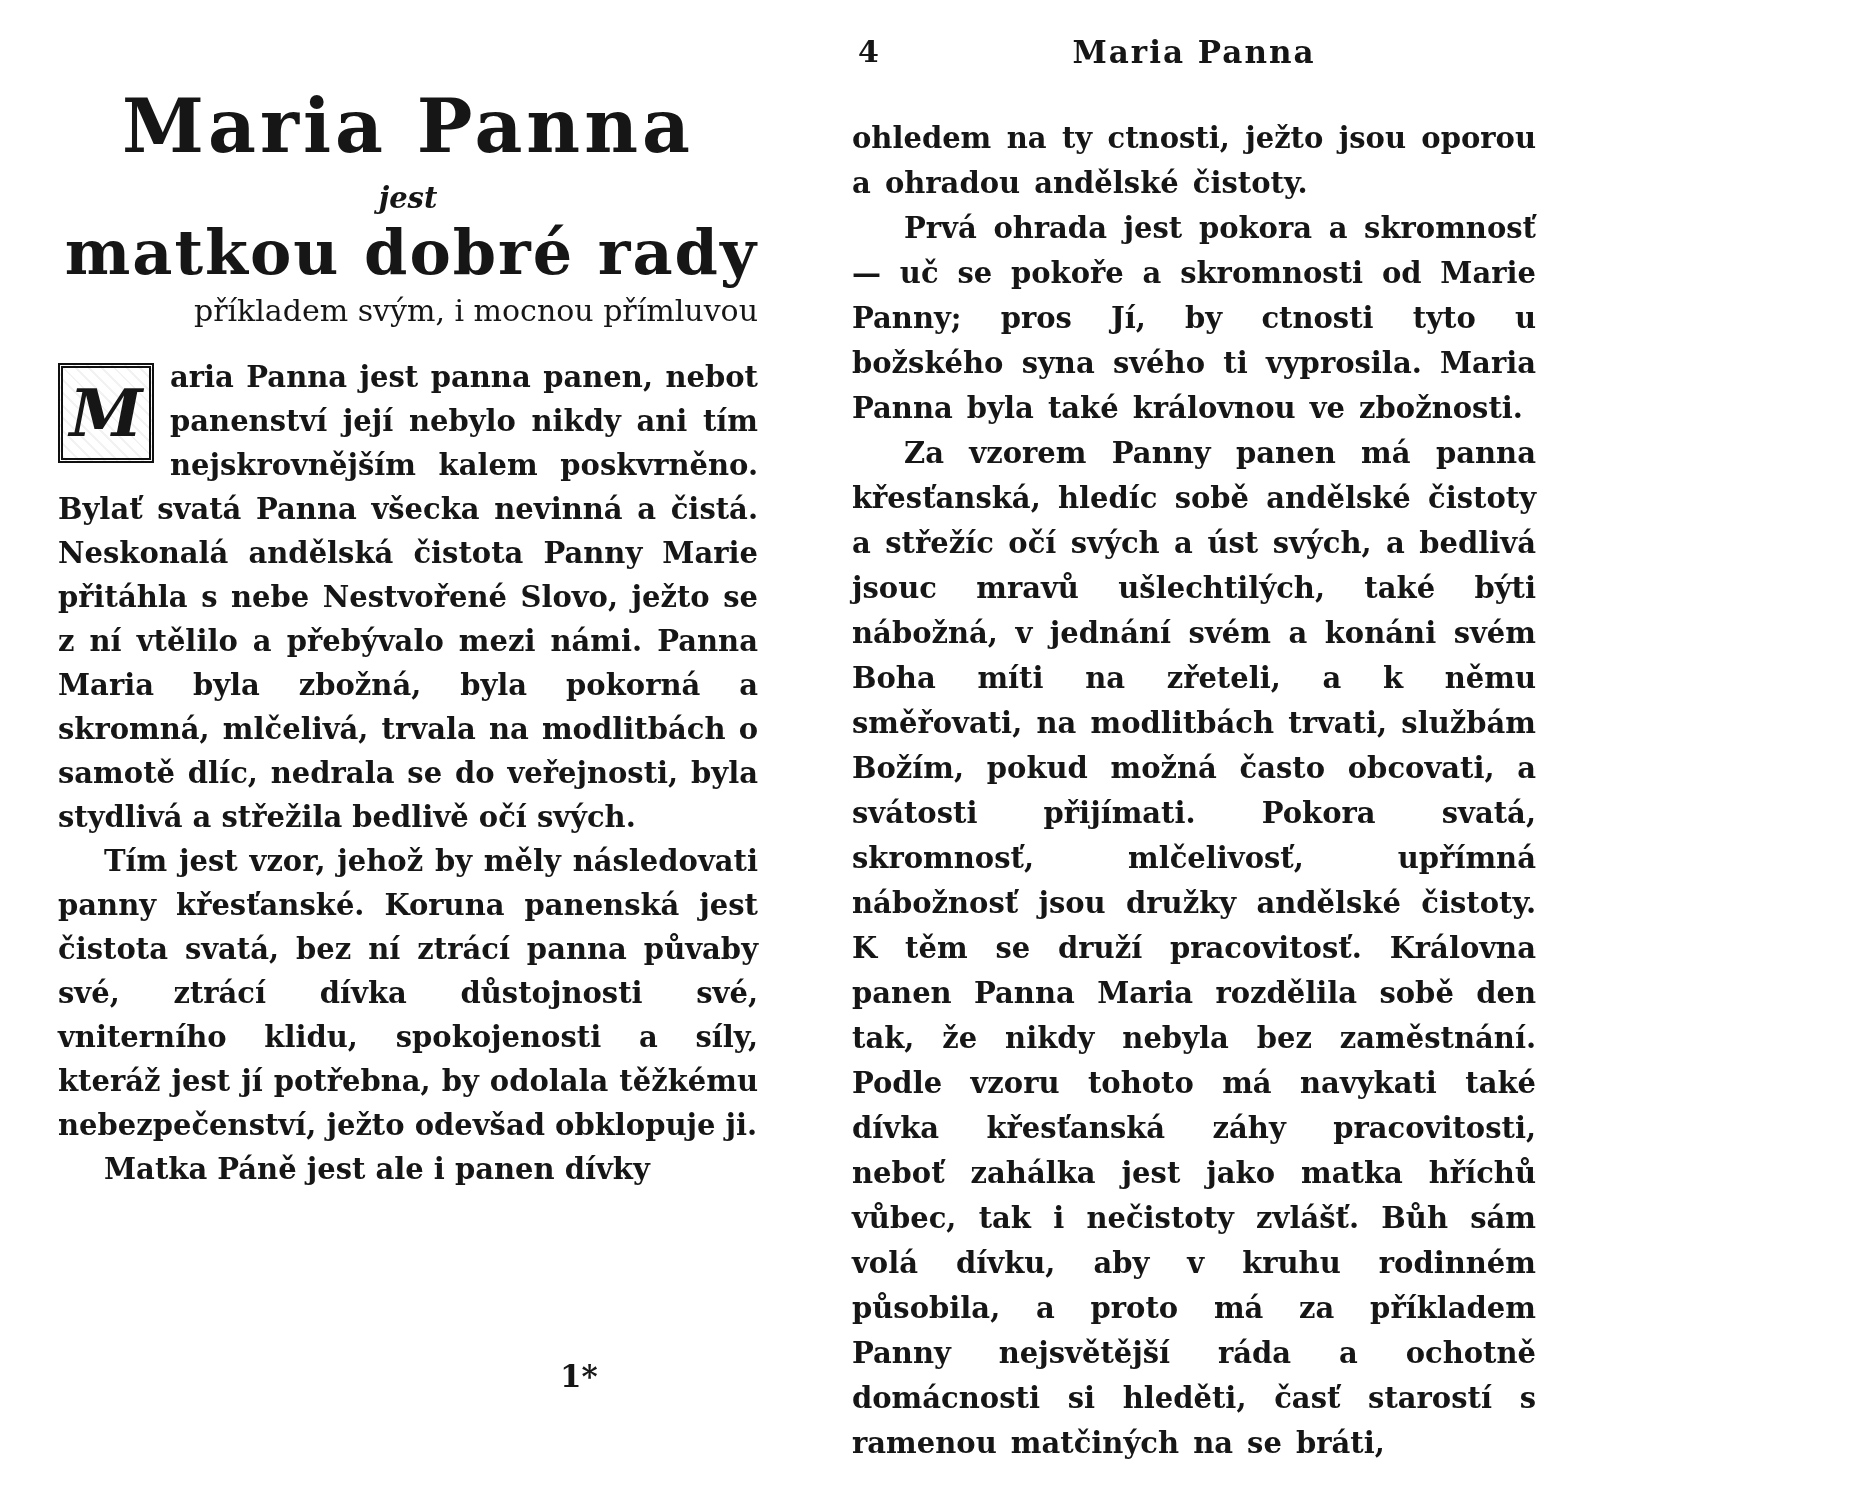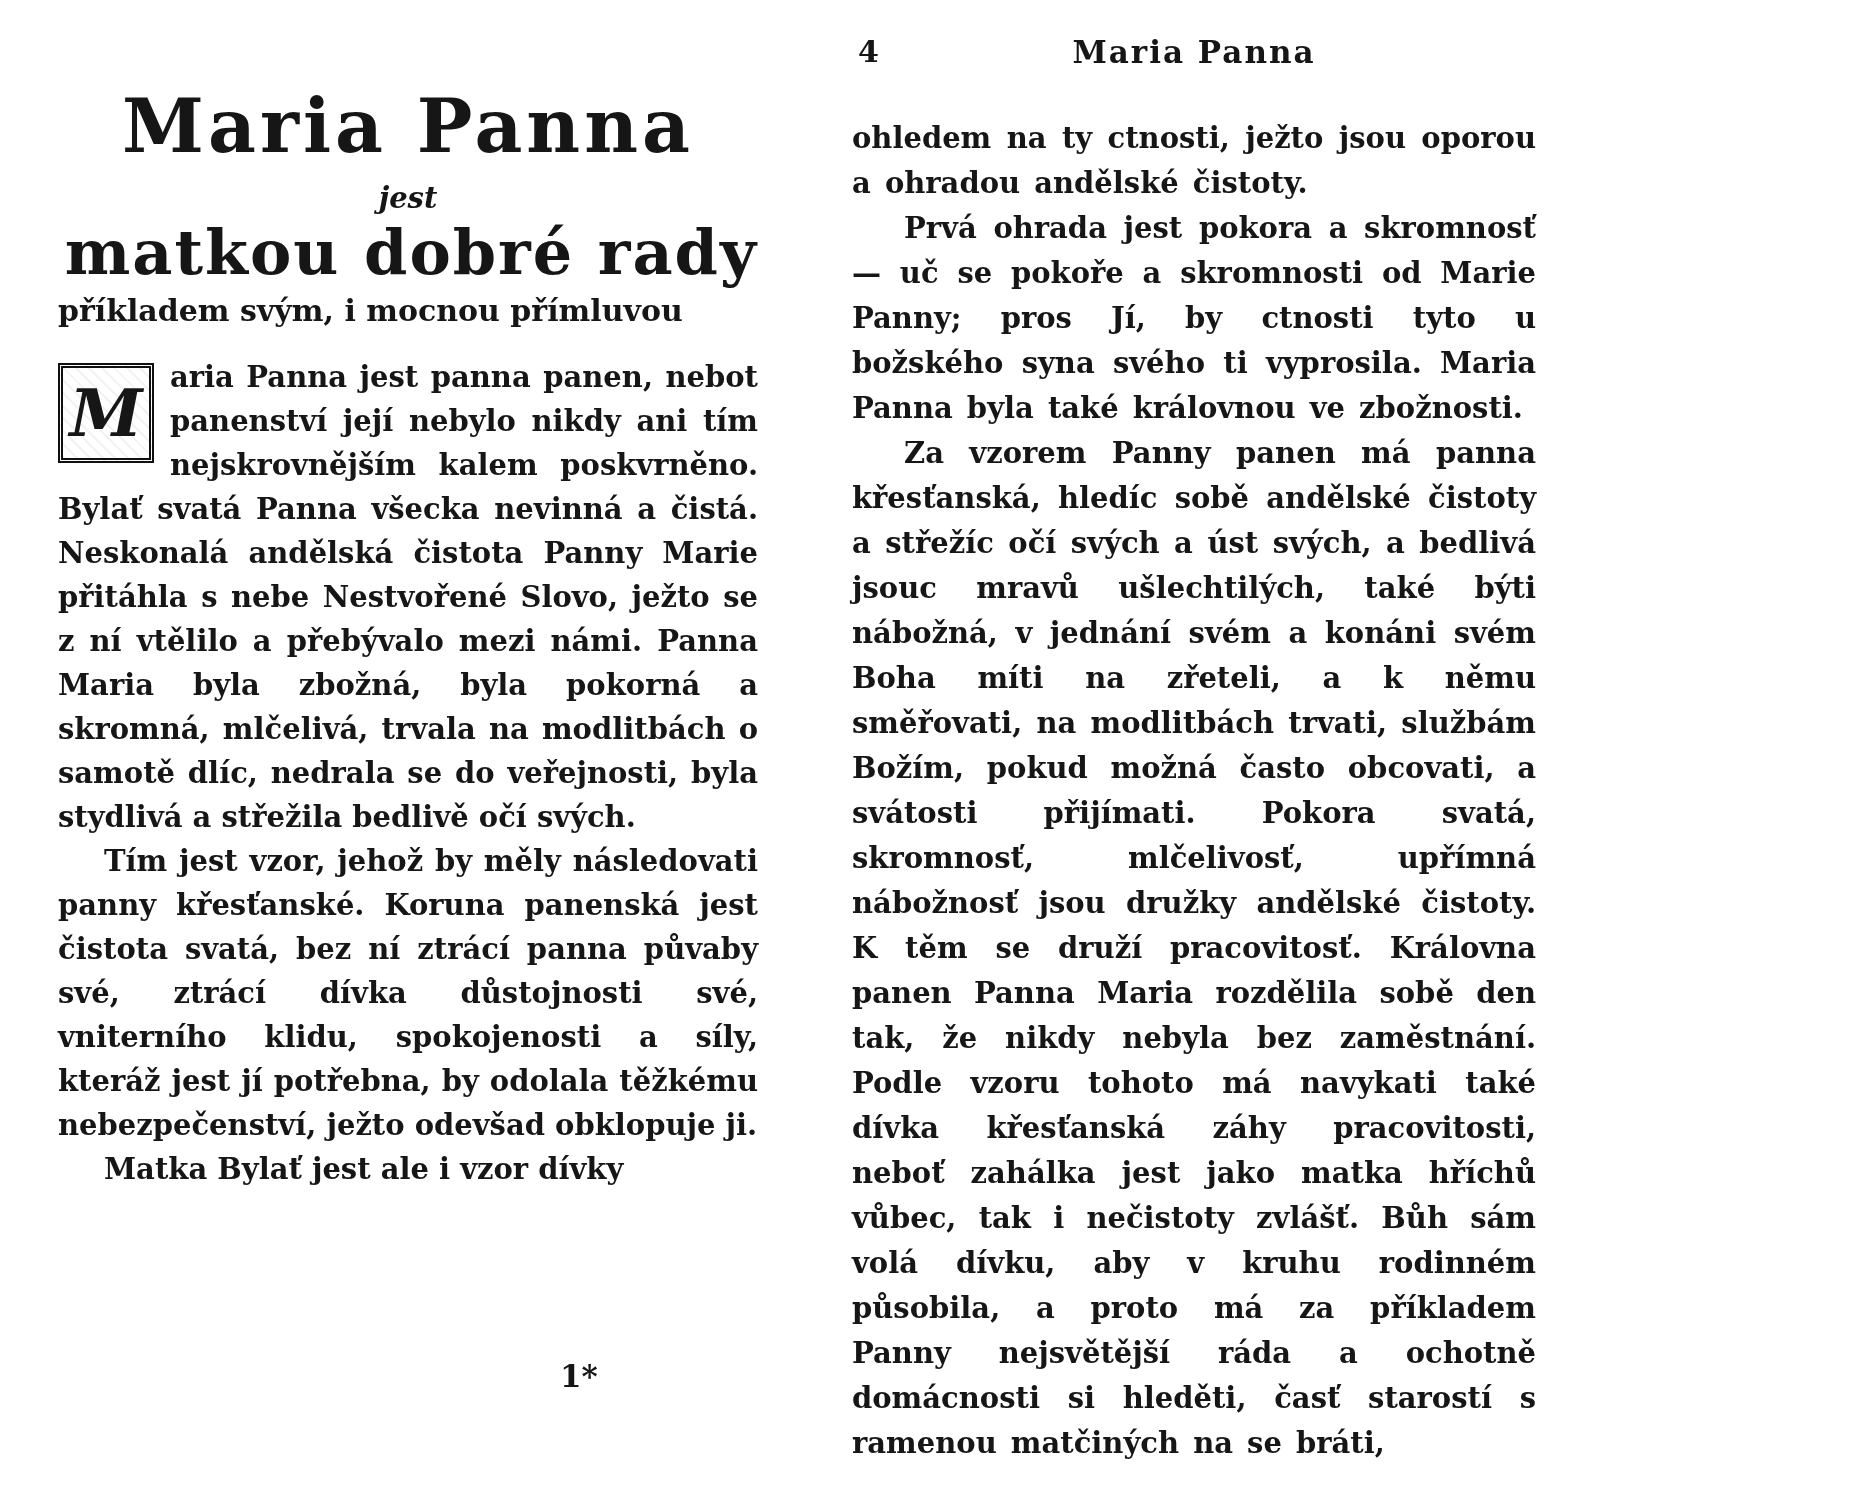--- a/index.html
+++ b/index.html
@@ -49,23 +49,23 @@
   }
   .subtitle-main {
     text-align: right;
     font-size: 62px;
     font-weight: bold;
     letter-spacing: 2px;
     margin-top: 12px;
     line-height: 54px;
   }
   .subtitle-detail {
-    text-align: left;
+    text-align: right;
     font-size: 30px;
-    font-weight: bold;
+    font-weight: normal;
     line-height: 37px;
     margin-top: 12px;
   }
 
   
   .body-left {
     margin-top: 26px;
     font-size: 29px;
     font-weight: bold;
     line-height: 44px;
@@ -141,21 +141,21 @@
 
   <div class="subtitle-detail">
     <div>příkladem svým, i mocnou přímluvou</div>
   </div>
 
   <div class="body-left">
     <p>
       <span class="dropcap">M</span><span>aria Panna jest panna panen, nebot panenství její nebylo nikdy ani tím nejskrovnějším kalem poskvrněno. Bylať svatá Panna všecka nevinná a čistá. Neskonalá andělská čistota Panny Marie přitáhla s nebe Nestvořené Slovo, ježto se z ní vtělilo a přebývalo mezi námi. Panna Maria byla zbožná, byla pokorná a skromná, mlčelivá, trvala na modlitbách o samotě dlíc, nedrala se do veřejnosti, byla stydlivá a střežila bedlivě očí svých.</span>
     </p>
     <p class="indent">Tím jest vzor, jehož by měly následovati panny křesťanské. Koruna panenská jest čistota svatá, bez ní ztrácí panna půvaby své, ztrácí dívka důstojnosti své, vniterního klidu, spokojenosti a síly, kteráž jest jí potřebna, by odolala těžkému nebezpečenství, ježto odevšad obklopuje ji.</p>
-    <p class="indent">Matka Bylať jest ale i vzor dívky</p>
+    <p class="indent">Matka Páně jest ale i panen dívky</p>
   </div>
 
 </div>
 
 <div class="footer-mark">1*</div>
 
 <div class="page page-right">
 
   <div class="right-header">
     <span class="page-number">4</span>

